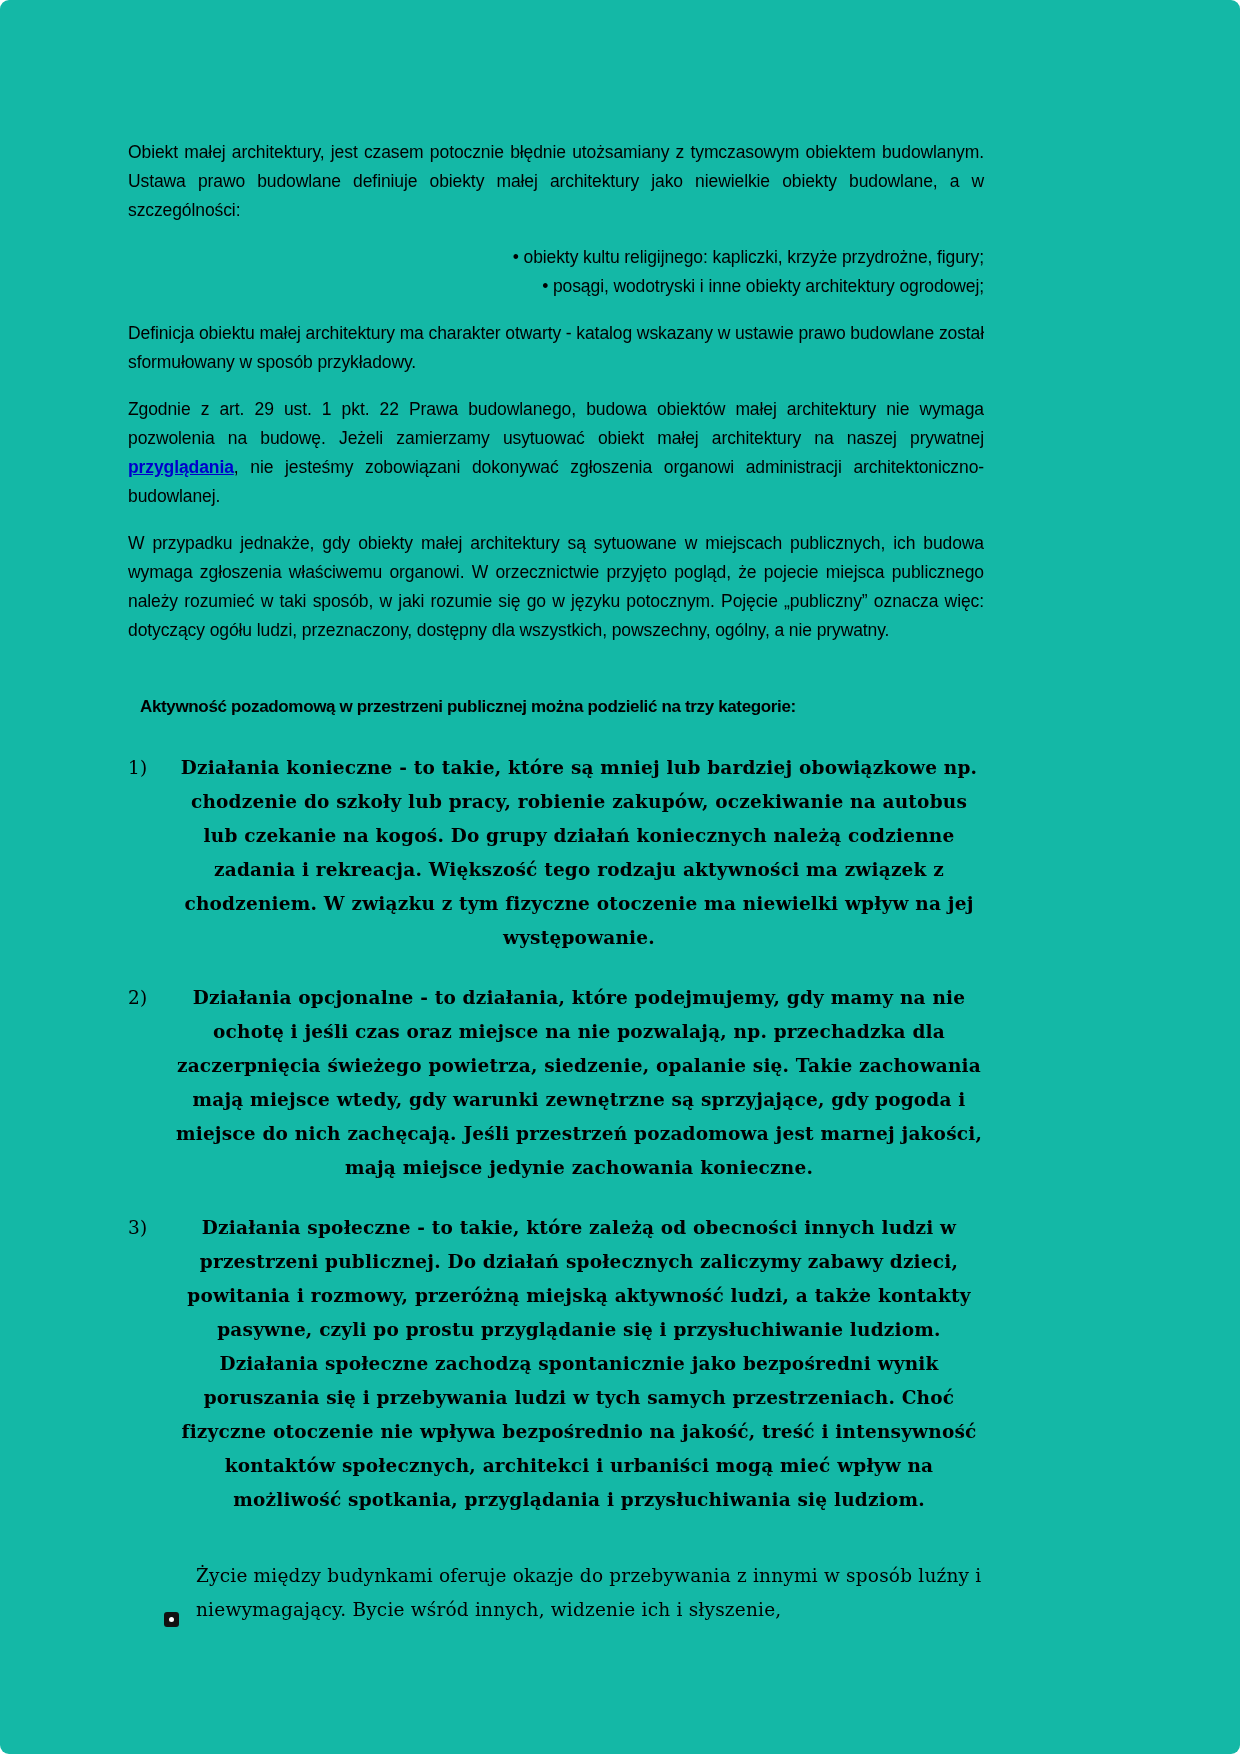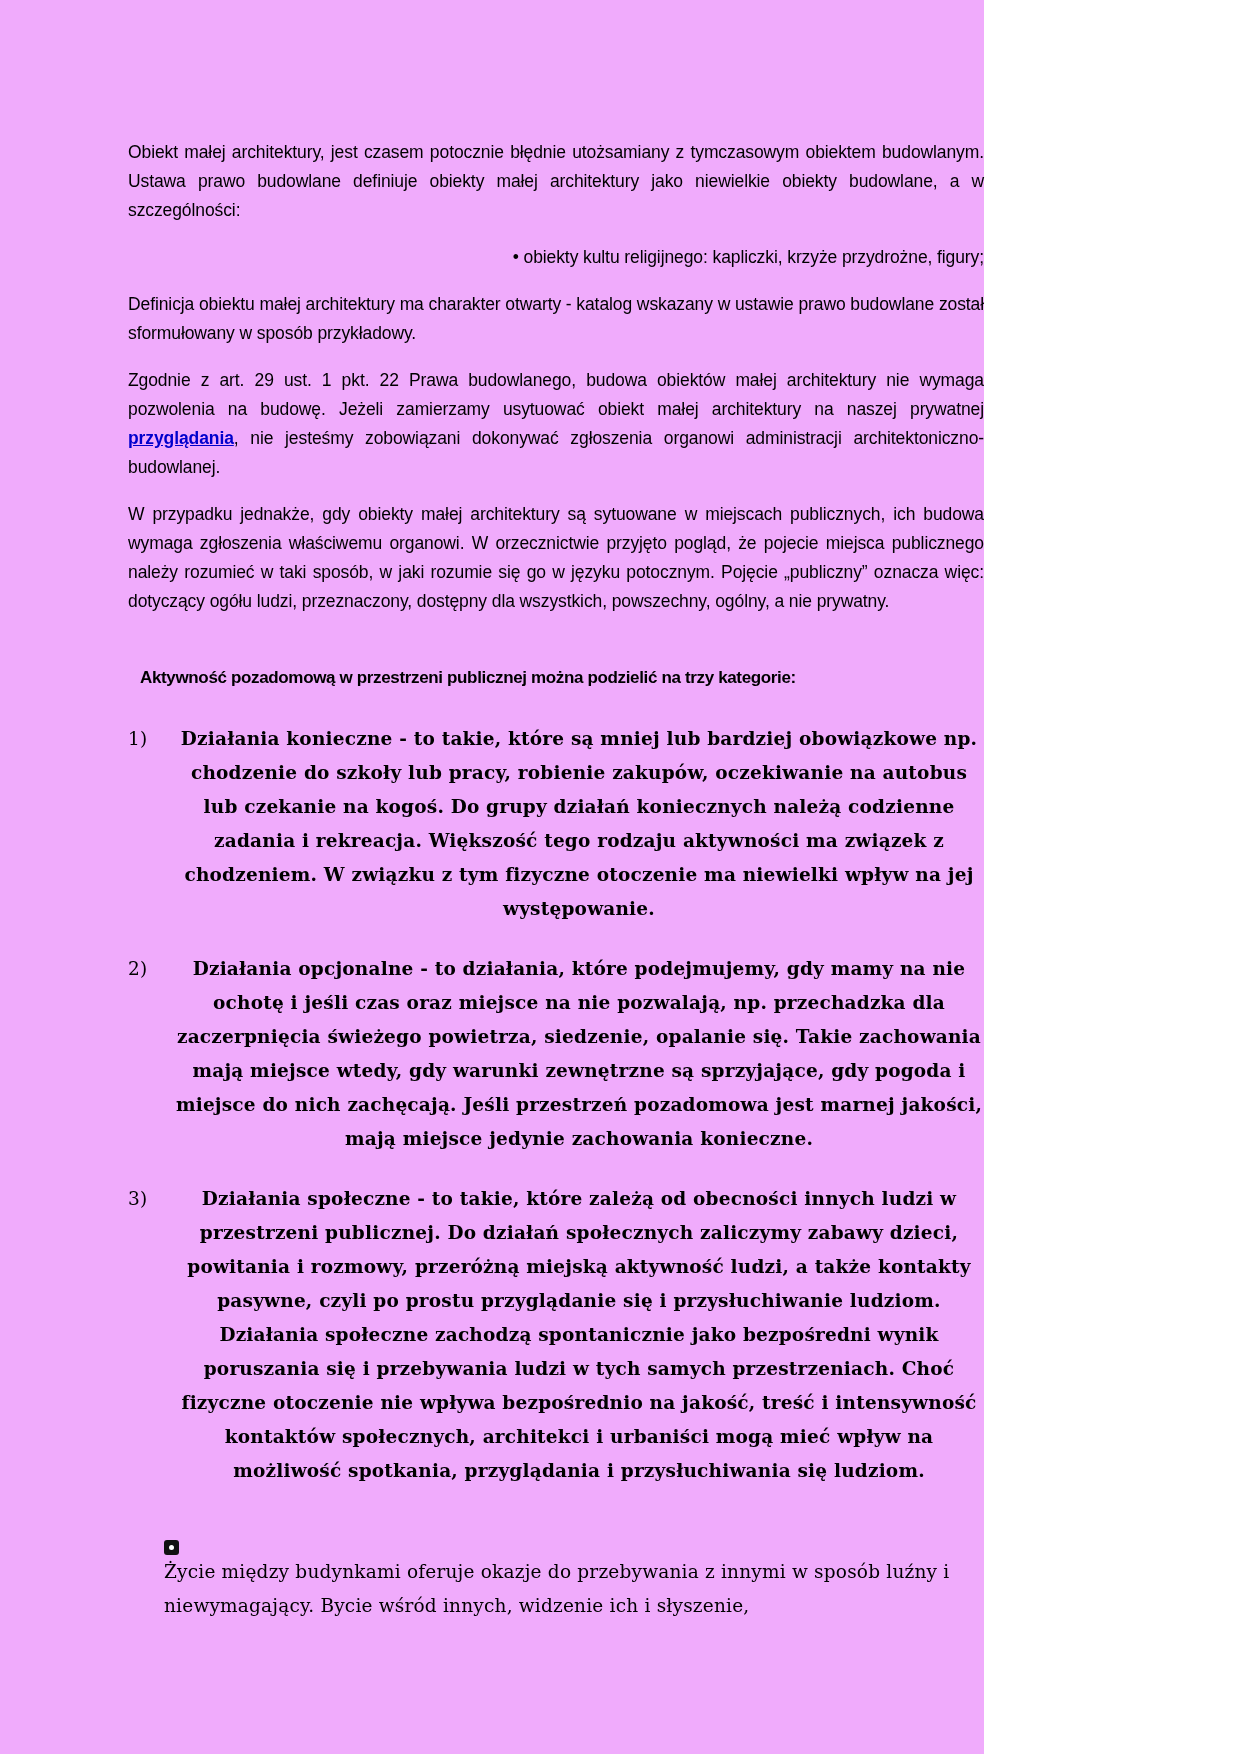--- a/index.html
+++ b/index.html
@@ -11,23 +11,24 @@
     width: 1240px;
     height: 1754px;
     position: relative;
     font-family: "Liberation Sans", sans-serif;
     color: #000000;
     overflow: hidden;
   }
   .page {
     position: absolute;
     left: 0; top: 0;
-    width: 984px;
+    width: 1240px;
     height: 1754px;
-    background: #f0abfc;
+    background: #14b8a6;
+    border-radius: 9px;
   }
   .content {
     position: absolute;
     left: 128px;
     top: 138px;
     width: 856px;
   }
 
   
   .sans-block {
@@ -96,24 +97,23 @@
   }
   .num-text {
     flex: 1 1 auto;
     text-align: center;
     font-weight: bold;
   }
 
   
   .dot-item {
     display: flex;
-    align-items: flex-start;
+    align-items: flex-end;
     margin-top: 42px;
     margin-left: 36px;
-    flex-direction: column;
   }
   .dot-marker {
     flex: 0 0 auto;
     width: 32px;
     padding-top: 10px;
   }
   .dot-glyph {
     display: block;
     width: 15px;
     height: 15px;
@@ -141,20 +141,21 @@
 
 <div class="page">
   <div class="content">
 
     <div class="sans-block">
 
       <p class="just">Obiekt małej architektury, jest czasem potocznie błędnie utożsamiany z tymczasowym obiektem budowlanym. Ustawa prawo budowlane definiuje obiekty małej architektury jako niewielkie obiekty budowlane, a w szczególności:</p>
 
       <div class="bullet-list">
         <p class="tight">• obiekty kultu religijnego: kapliczki, krzyże przydrożne, figury;</p>
+        <p class="tight">• posągi, wodotryski i inne obiekty architektury ogrodowej;</p>
       </div>
 
       <p class="just">Definicja obiektu małej architektury ma charakter otwarty - katalog wskazany w ustawie prawo budowlane został sformułowany w sposób przykładowy.</p>
 
       <p class="just"><span>Zgodnie z art. 29 ust. 1 pkt. 22 Prawa budowlanego, budowa obiektów małej architektury nie wymaga pozwolenia na budowę. Jeżeli zamierzamy usytuować obiekt małej architektury na naszej prywatnej </span><a class="inline-link" href="#">przyglądania</a><span>, nie jesteśmy zobowiązani dokonywać zgłoszenia organowi administracji architektoniczno-budowlanej.</span></p>
 
       <p class="just">W przypadku jednakże, gdy obiekty małej architektury są sytuowane w miejscach publicznych, ich budowa wymaga zgłoszenia właściwemu organowi. W orzecznictwie przyjęto pogląd, że pojecie miejsca publicznego należy rozumieć w taki sposób, w jaki rozumie się go w języku potocznym. Pojęcie „publiczny” oznacza więc: dotyczący ogółu ludzi, przeznaczony, dostępny dla wszystkich, powszechny, ogólny, a nie prywatny.</p>
     </div>
 
     <div class="heading-wrap">

